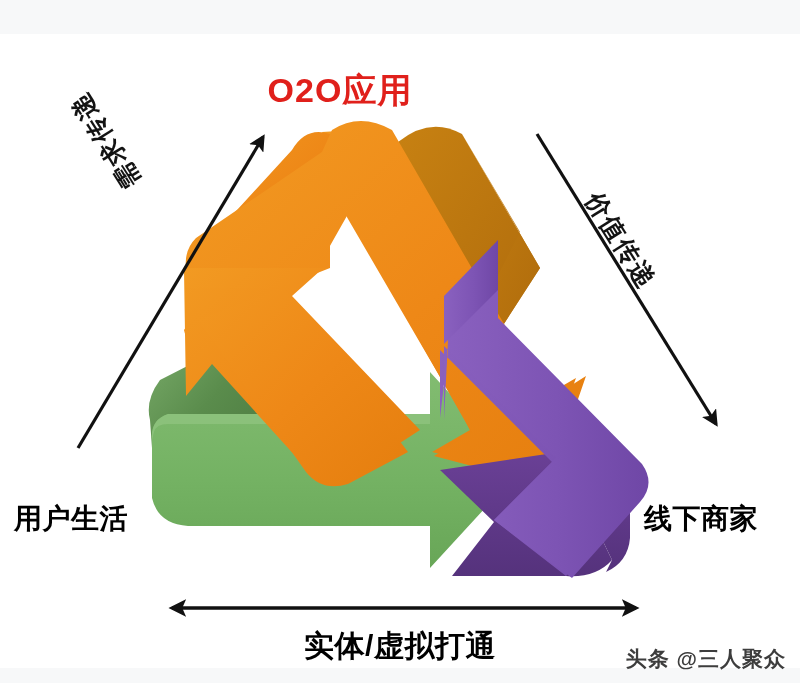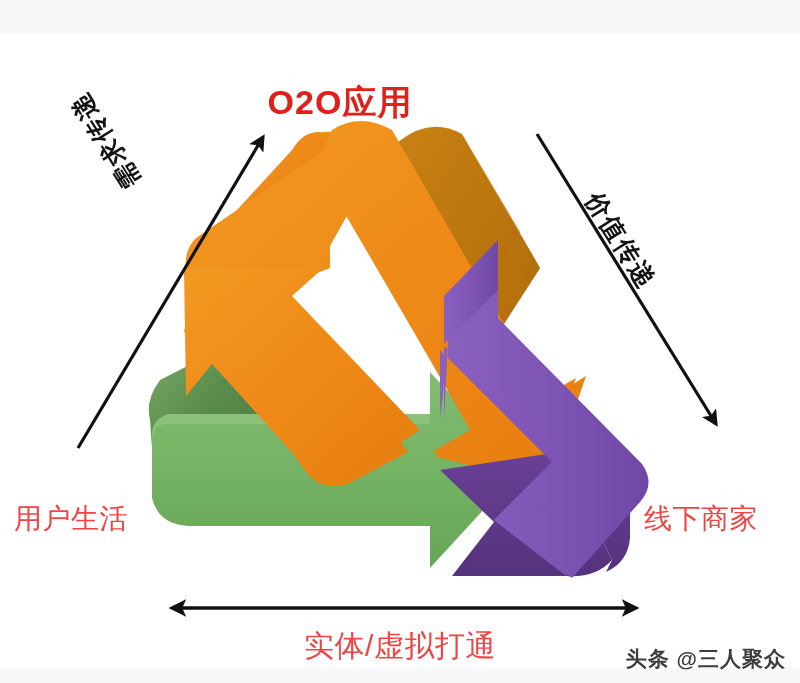--- a/index.html
+++ b/index.html
@@ -45,28 +45,28 @@
   #diagram-svg {
     position: absolute;
     left: 0;
     top: 0;
     width: 800px;
     height: 683px;
   }
 
   .label {
     position: absolute;
-    color: #ef4444;
-    font-weight: normal;
+    color: #000000;
+    font-weight: bold;
     white-space: nowrap;
     letter-spacing: 0.5px;
   }
 
   #page-title {
-    top: 80px;
+    top: 68px;
     left: 0;
     width: 680px;
     text-align: center;
     color: #E0201B;
     font-size: 34px;
     font-weight: bold;
     letter-spacing: 1px;
   }
 
   #label-left {

